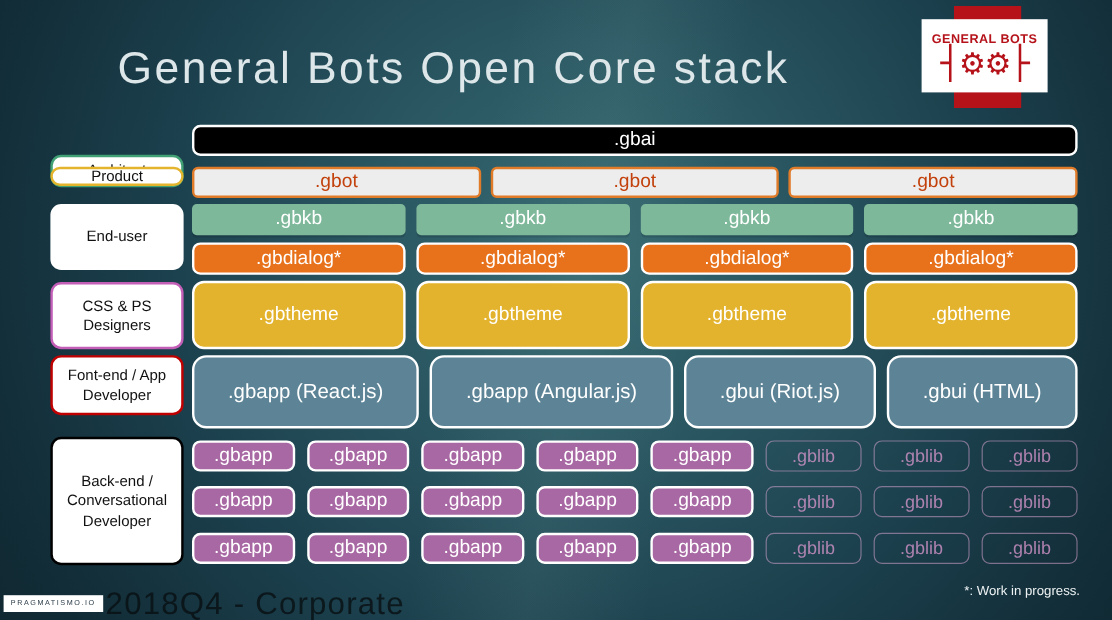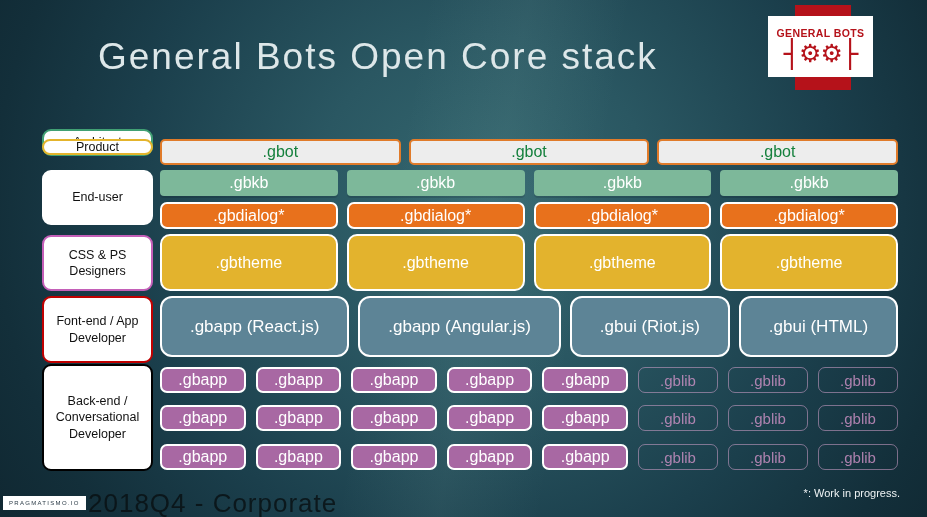--- a/index.html
+++ b/index.html
@@ -37,41 +37,41 @@
   .role {
     position: absolute; left: 42px; width: 111px; background: #ffffff;
     border: 2px solid transparent; border-radius: 9px;
     display: flex; align-items: center; justify-content: center; text-align: center;
     font-size: 12.5px; color: #111; line-height: 1.3; padding: 2px 5px;
   }
   .role-architect { top: 104px; height: 27px; margin-top: 25px; }
   .role-product   { top: 139px; height: 16px; }
   .role-enduser   { top: 170px; height: 55px; }
   .role-css       { top: 235px; height: 56px; }
-  .role-frontend  { top: 296px; height: 67px; text-align: center; }
+  .role-frontend  { top: 296px; height: 50px; text-align: center; }
   .role-backend   { top: 364px; height: 107px; }
 
   
   .row { position: absolute; left: 160px; width: 738px; display: flex; gap: 9px; }
   .row-gbai     { top: 104px; height: 26px; }
   .row-gbot     { top: 139px; height: 26px; gap: 8px; }
   .row-gbkb     { top: 170px; height: 26px; }
   .row-gbdialog { top: 202px; height: 27px; }
   .row-gbtheme  { top: 234px; height: 57px; }
   .row-gbui     { top: 296px; height: 61px; }
   .row-backend1 { top: 367px; height: 26px; gap: 10px; }
   .row-backend2 { top: 405px; height: 26px; gap: 10px; }
   .row-backend3 { top: 444px; height: 26px; gap: 10px; }
 
   .box {
     flex: 1 1 auto; display: flex; align-items: center; justify-content: center;
     color: #fff; font-size: 16px; white-space: nowrap;
   }
   .gbai     { background: #000000; border: 2px solid #ffffff; border-radius: 7px; }
-  .gbot     { background: #ededed; border: 2px solid #e07b2a; border-radius: 5px; color: #15803d; }
+  .gbot     { background: #ededed; border: 2px solid #e07b2a; border-radius: 5px; color: #c2410c; }
   .gbkb     { background: #7db89a; border-radius: 4px; box-shadow: 0 2px 0 rgba(0,0,0,0.12); }
   .gbdialog { background: #e8711c; border: 2px solid #ffffff; border-radius: 7px; }
   .gbtheme  { background: #e3b32d; border: 2px solid #ffffff; border-radius: 10px; }
   .gbui     { background: #5d8496; border: 2px solid #ffffff; border-radius: 12px; font-size: 17px; }
   .gbapp    { background: #a868a3; border: 2px solid #ffffff; border-radius: 7px; flex: 1 1 85px; }
   .gblib    {
     background: transparent; border: 1px solid rgba(212,163,204,0.55); border-radius: 7px;
     color: rgba(210,148,200,0.8); flex: 0 0 80px; font-size: 15px;
   }
 
@@ -106,20 +106,23 @@
     </div>
   </div>
 
   <div class="role role-architect" style="border-color: rgb(65, 160, 116);">Architect</div>
   <div class="role role-product" style="border-color: rgb(228, 180, 44);">Product</div>
   <div class="role role-enduser" style="border-color: rgb(255, 255, 255);">End-user</div>
   <div class="role role-css" style="border-color: rgb(196, 95, 184);">CSS &amp; PS Designers</div>
   <div class="role role-frontend" style="border-color: rgb(192, 0, 0);">Font-end / App Developer</div>
   <div class="role role-backend" style="border-color: rgb(0, 0, 0);">Back-end / Conversational Developer</div>
 
+  <div class="row row-gbai">
+      <div class="box gbai">.gbai</div>
+    </div>
   <div class="row row-gbot">
       <div class="box gbot">.gbot</div>
       <div class="box gbot">.gbot</div>
       <div class="box gbot">.gbot</div>
     </div>
   <div class="row row-gbkb">
       <div class="box gbkb">.gbkb</div>
       <div class="box gbkb">.gbkb</div>
       <div class="box gbkb">.gbkb</div>
       <div class="box gbkb">.gbkb</div>

